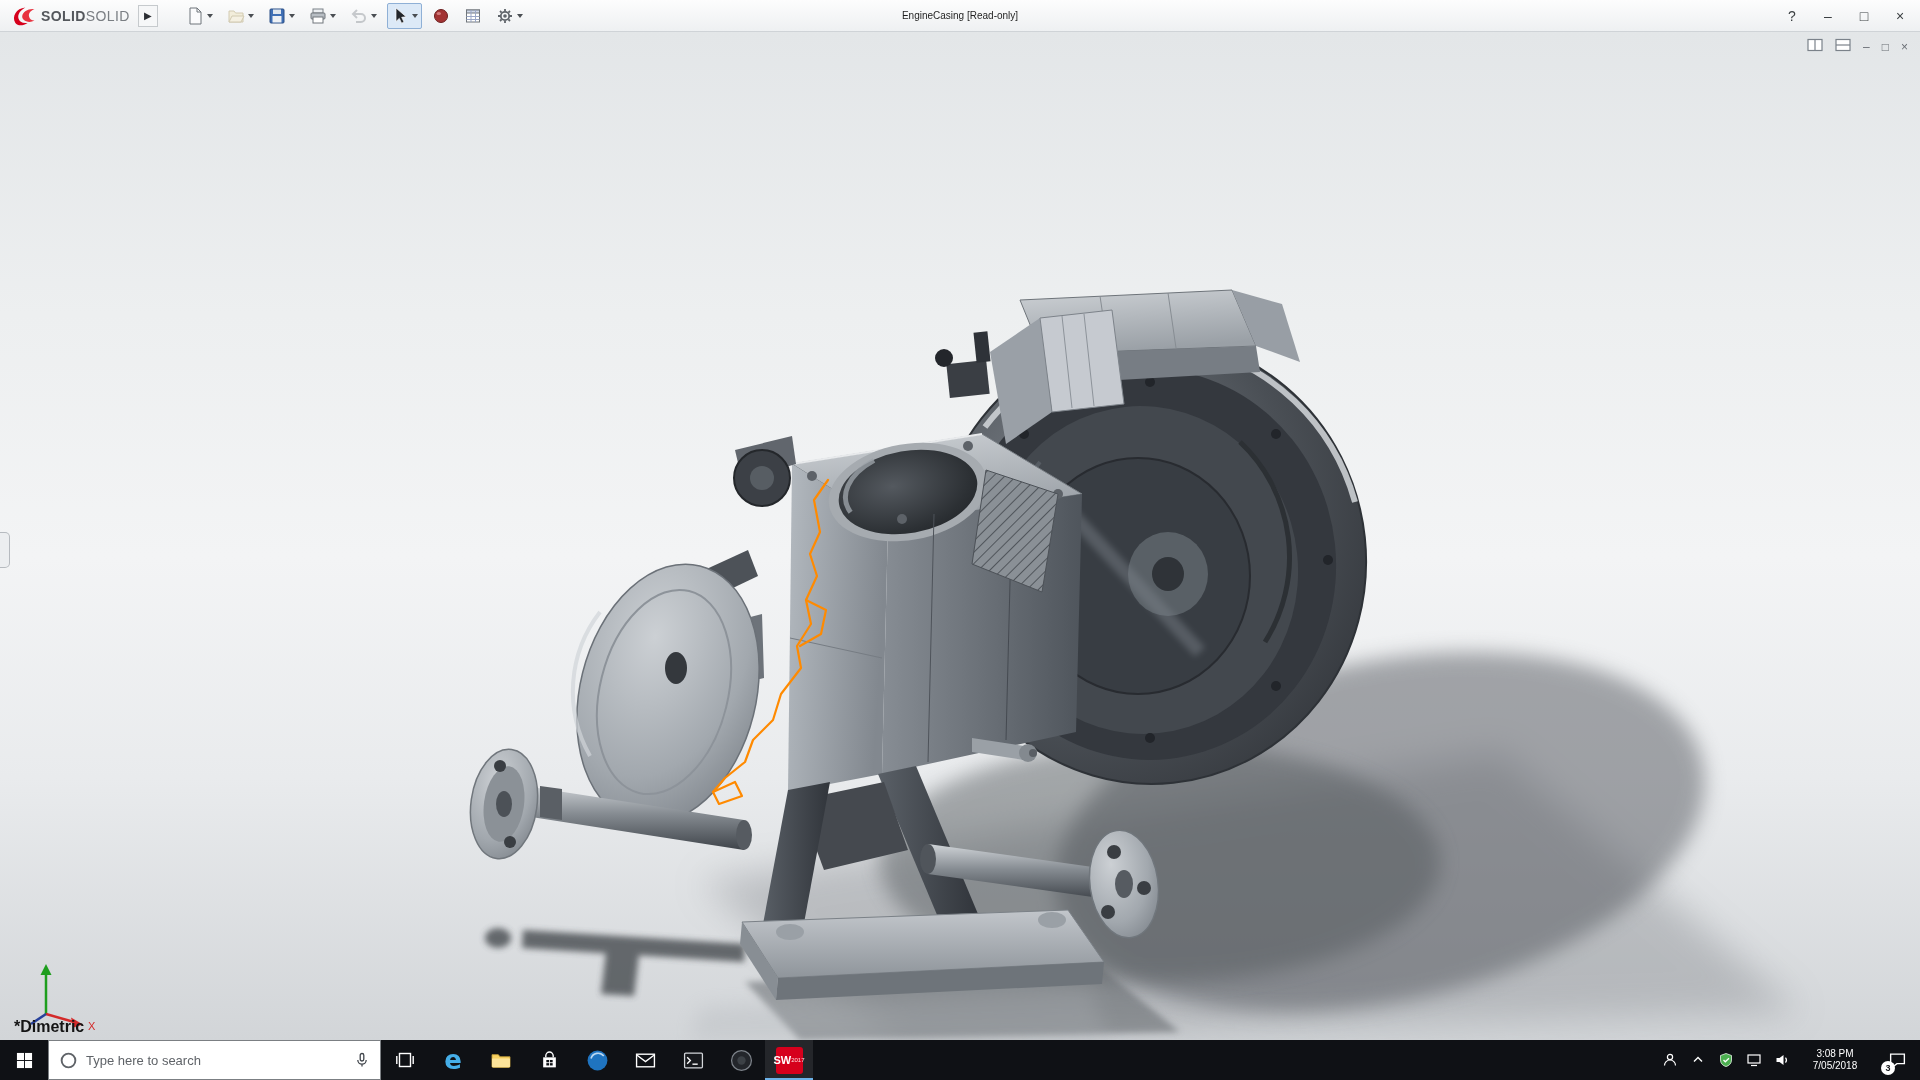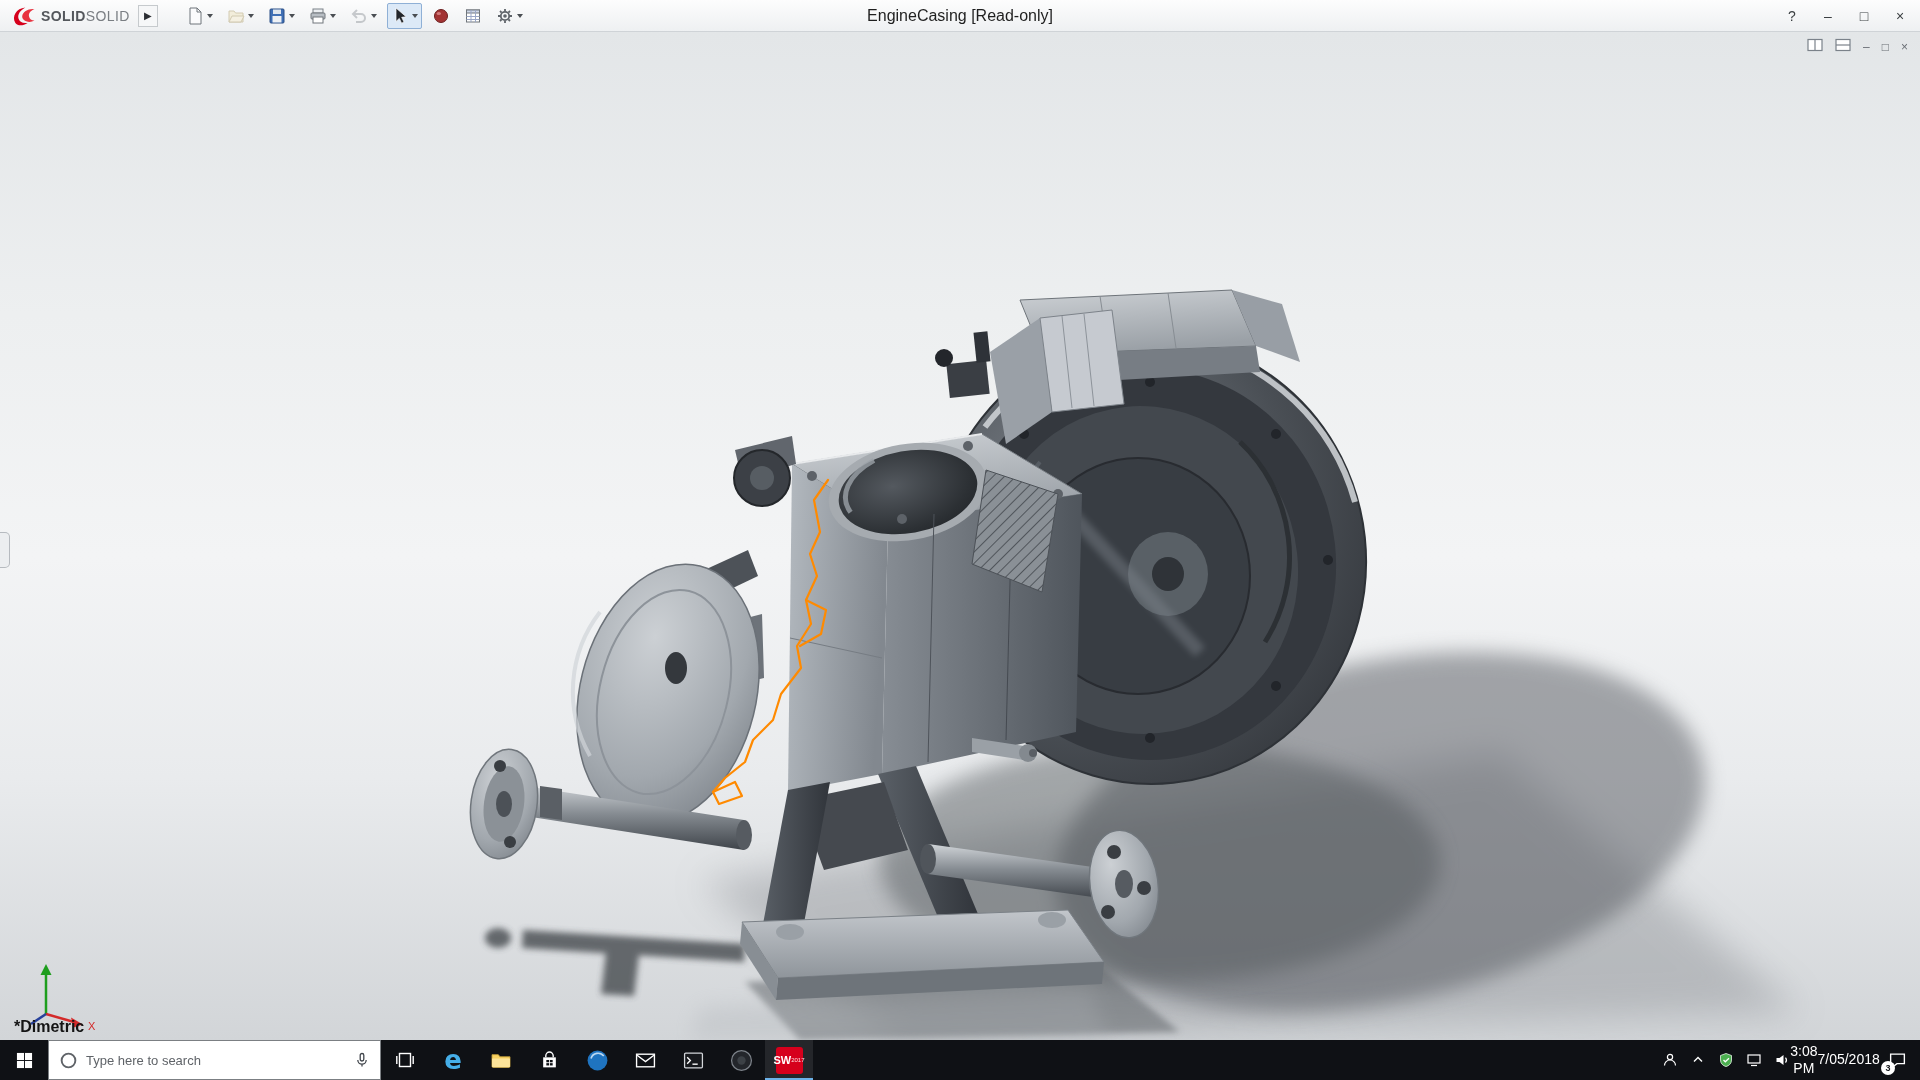--- a/index.html
+++ b/index.html
@@ -11,21 +11,21 @@
   .brand{display:flex;align-items:center;gap:5px;padding:0 8px 0 10px}
   .brand-text{font-size:14px;letter-spacing:.4px;color:#54575c}
   .brand-text b{font-weight:700}
   .brand-text span{font-weight:400;color:#7a7e83}
   .flyout-btn{width:20px;height:22px;display:flex;align-items:center;justify-content:center;font-size:10px;color:#2b2e33;border:1px solid #c6cacd;background:#f6f7f8;margin-right:24px}
   .toolbar{display:flex;align-items:center;gap:6px}
   .tb-btn{height:26px;padding:0 3px;display:flex;align-items:center;gap:3px;border:1px solid transparent;border-radius:2px}
   .tb-btn.active{background:#dce9f7;border-color:#8fb0d6}
   .tb-btn .dim{opacity:.45}
   .dd{width:0;height:0;border-left:3.5px solid transparent;border-right:3.5px solid transparent;border-top:4px solid #4a4e53}
-  .doc-title{position:absolute;left:50%;top:0;transform:translateX(-50%);line-height:32px;font-size:16px;color:#1f1f1f;white-space:nowrap}
+  .doc-title{position:absolute;left:50%;top:0;transform:translateX(-50%);line-height:32px;font-size:10px;color:#1f1f1f;white-space:nowrap}
   .win-controls{position:absolute;right:2px;top:0;height:32px;display:flex}
   .win-btn{width:36px;height:32px;display:flex;align-items:center;justify-content:center;font-size:14px;color:#3c4043}
 
   
   .viewport{position:relative;flex:1 1 auto;overflow:hidden;
     background:linear-gradient(180deg,#e3e6e8 0%,#edeff0 28%,#f3f4f5 52%,#e9ebed 74%,#d2d5d8 100%)}
   .model-canvas{position:absolute;inset:0;width:100%;height:100%;display:block}
   .doc-win-controls{position:absolute;top:6px;right:12px;display:flex;align-items:center;gap:12px;color:#6a6f75;z-index:3}
   .doc-glyph{font-size:12px;line-height:1;color:#6a6f75}
   .left-flyout-tab{position:absolute;left:0;top:500px;width:10px;height:36px;background:#eceef0;border:1px solid #b6babf;border-left:none;border-radius:0 5px 5px 0;z-index:3}
@@ -39,21 +39,21 @@
   .search-box{width:333px;background:#fff;display:flex;align-items:center;gap:8px;padding:0 10px;border:1px solid #7b7f83}
   .search-input{flex:1;font-size:13px;color:#3c4043;outline:none;background:transparent}
   .search-input::placeholder{color:#5f6368;opacity:1}
   .edge-e{font-size:26px;font-weight:700;color:#45aee8;line-height:1;font-family:"DejaVu Sans",sans-serif}
   .sw-badge{width:27px;height:27px;background:#d6001c;border-radius:3px;display:flex;align-items:center;justify-content:center;line-height:1}
   .sw-badge .t{font-size:11px;font-weight:700;color:#fff}
   .sw-badge .y{font-size:6px;color:#ffd9de}
   .spacer{flex:1 1 auto}
   .tray{display:flex;align-items:stretch}
   .tray-btn{width:28px;display:flex;align-items:center;justify-content:center}
-  .clock{width:78px;display:flex;align-items:center;justify-content:center;font-size:14px;line-height:1.25;color:#fff}
+  .clock{width:78px;display:flex;flex-direction:column;align-items:center;justify-content:center;font-size:10px;line-height:1.25;color:#fff}
   .action-center{width:46px;display:flex;align-items:center;justify-content:center;position:relative}
   .ac-badge{position:absolute;left:7px;bottom:5px;min-width:14px;height:14px;border-radius:7px;background:#fff;color:#14161a;font-size:9px;font-weight:700;display:flex;align-items:center;justify-content:center;padding:0 2px}
 </style>
 </head>
 <body>
 
 <div class="app">
 
   <header class="titlebar">
     <div class="brand">

